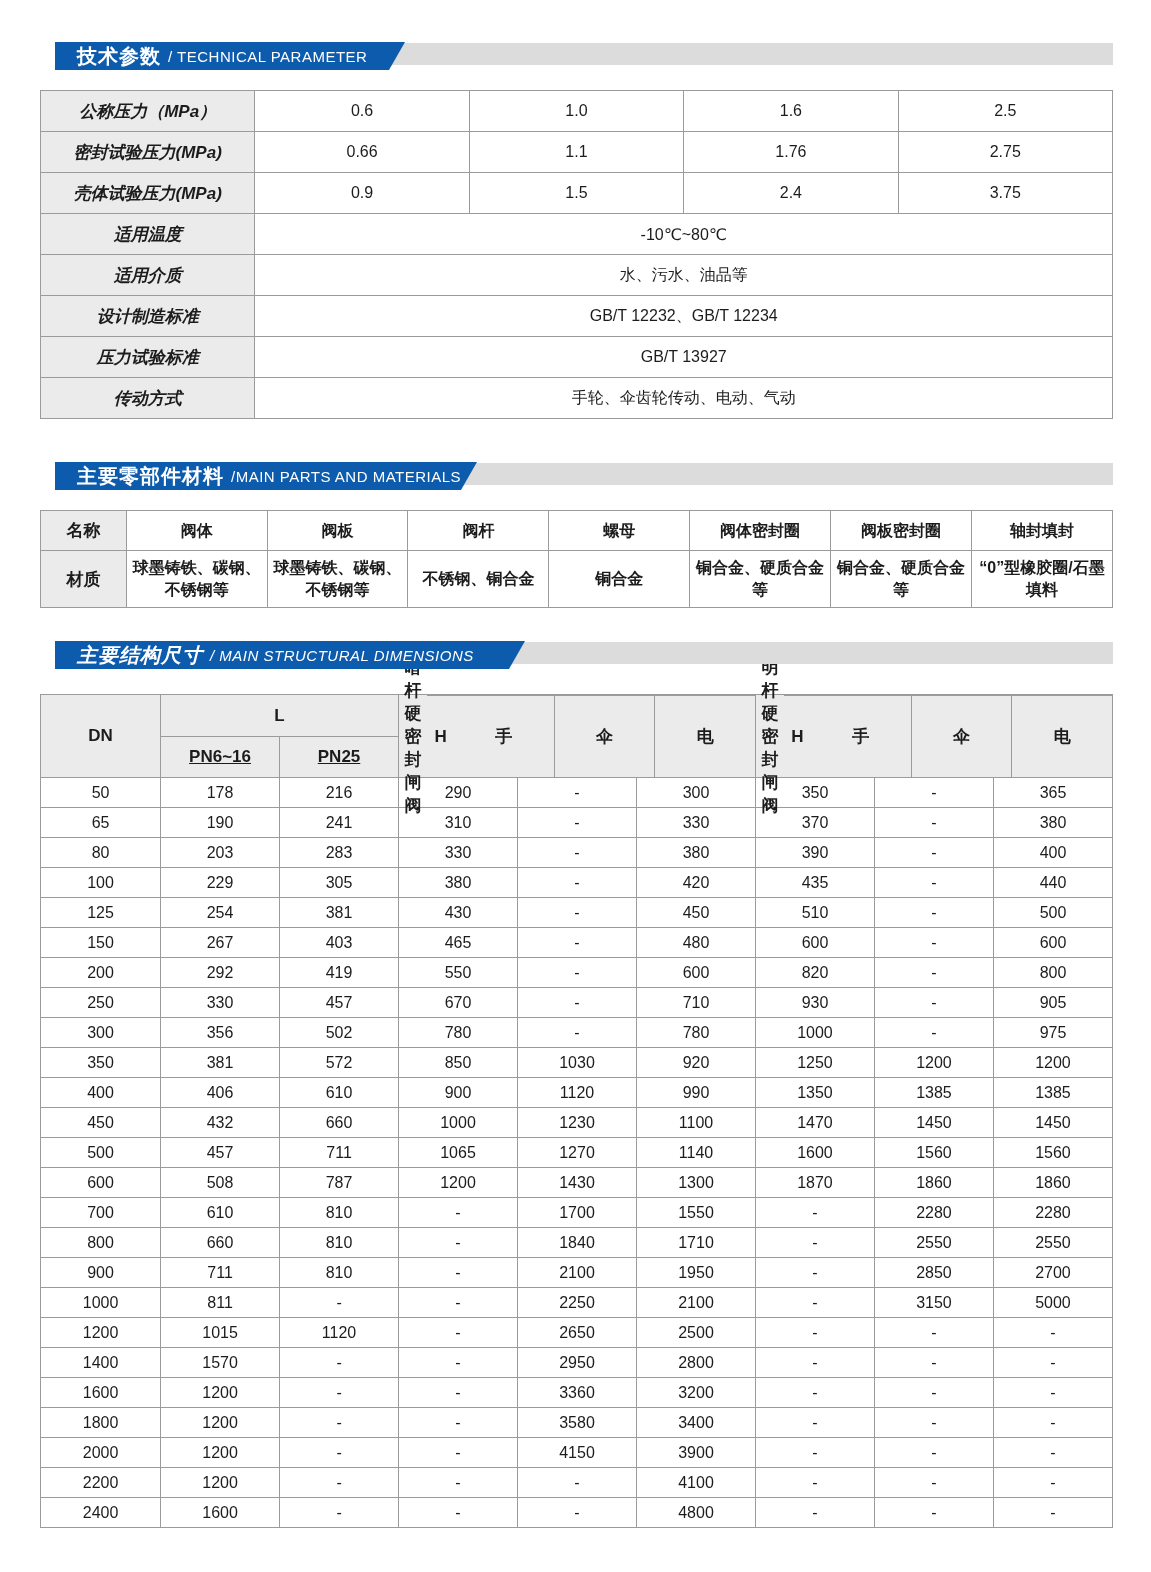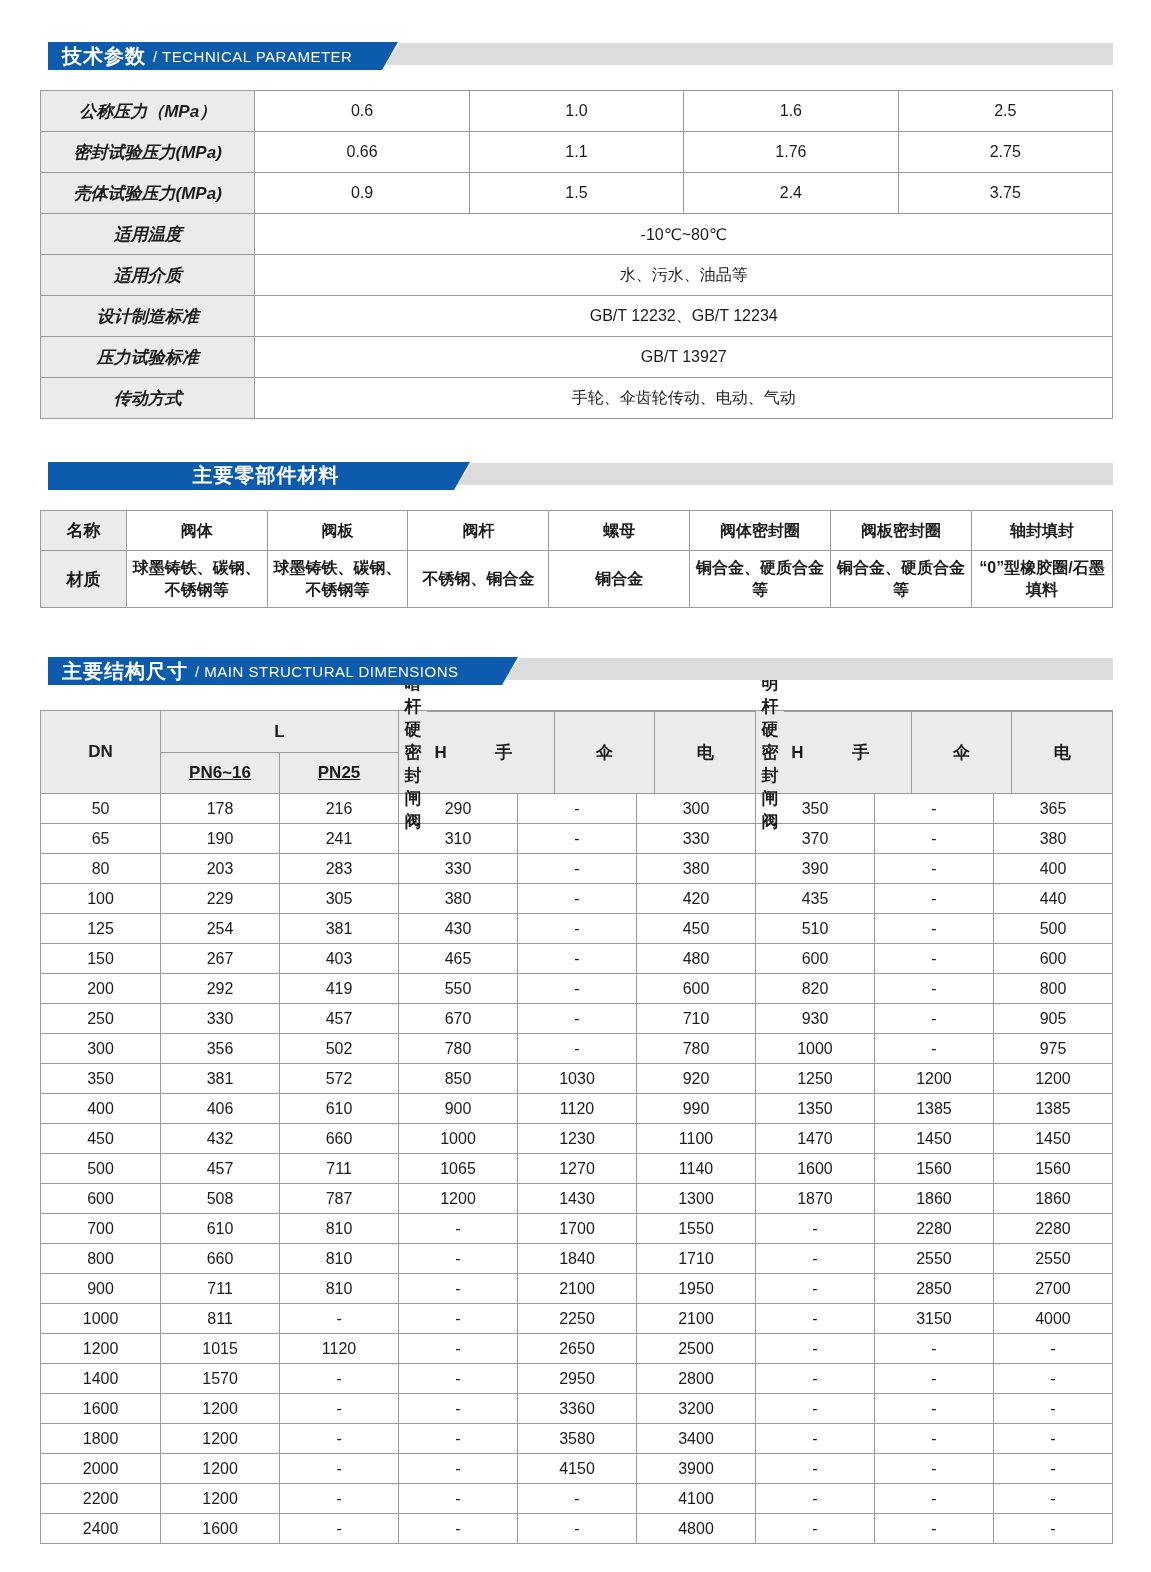--- a/index.html
+++ b/index.html
@@ -12,27 +12,27 @@
   *{margin:0;padding:0;box-sizing:border-box;}
   html,body{background:#fff;}
   body{font-family:"Liberation Sans","DejaVu Sans",sans-serif;color:var(--text);}
   .page{width:1151px;height:1572px;background:#fff;padding:42px 38px 0 40px;overflow:hidden;}
 
   
   .banner{position:relative;height:28px;}
   .banner .bar{position:absolute;left:0;right:0;top:1px;height:22px;background:var(--graybar);}
   .banner .cap{position:absolute;left:0;top:0;height:28px;background:#fff;
                clip-path:polygon(0 0,100% 0,calc(100% - 18px) 100%,0 100%);}
-  .banner .blue{position:absolute;left:8px;top:0;height:28px;background:var(--blue);
+  .banner .blue{position:absolute;left:15px;top:0;height:28px;background:var(--blue);
                clip-path:polygon(0 0,100% 0,calc(100% - 16px) 100%,0 100%);
-               display:flex;align-items:center;padding-left:14px;color:#fff;white-space:nowrap;}
+               display:flex;align-items:center;padding-left:22px;color:#fff;white-space:nowrap;}
   .banner .zh{font-size:20px;font-weight:bold;letter-spacing:1px;}
   .banner .en{font-size:15px;margin-left:7px;letter-spacing:.5px;}
   .b1 .cap{width:360px;} .b1 .blue{width:350px;}
-  .b2 .cap{width:432px;} .b2 .blue{width:422px;flex-direction:column;}
+  .b2 .cap{width:432px;} .b2 .blue{width:422px;}
   .b3 .cap{width:480px;} .b3 .blue{width:470px;}
 
   
   table{border-collapse:collapse;width:100%;table-layout:fixed;}
   th,td{border:1px solid var(--border);text-align:center;vertical-align:middle;}
 
   
   .t-tech{margin-top:20px;}
   .t-tech th{background:var(--cellgray);font-size:17px;font-weight:bold;height:41px;font-style:italic;}
   .t-tech td{font-size:16px;height:35px;background:#fff;}
@@ -55,21 +55,21 @@
   .grp .r2 span{flex:1;display:flex;align-items:center;justify-content:center;}
   .grp .r2 span + span{border-left:1px solid var(--border);}
   .grp3{display:flex;height:82px;}
   .grp3 .ra{flex:0 0 28px;display:flex;align-items:center;justify-content:center;}
   .grp3 .rb{flex:0 0 27px;display:flex;align-items:center;justify-content:center;border-top:1px solid var(--border);}
   .grp3 .rc{flex:1;display:flex;border-top:1px solid var(--border);}
   .grp3 .rc span{flex:1;display:flex;align-items:center;justify-content:center;}
   .grp3 .rc span + span{border-left:1px solid var(--border);}
 
   .gap1{margin-top:43px;}
-  .gap2{margin-top:49px;}
+  .gap2{margin-top:33px;font-style:italic;}
 </style>
 </head>
 <body>
 
 <div class="page">
 
   <div class="banner b1">
     <div class="bar"></div>
     <div class="cap"></div>
     <div class="blue">
@@ -422,21 +422,21 @@
         </tr>
         <tr>
           <td>1000</td>
           <td>811</td>
           <td>-</td>
           <td>-</td>
           <td>2250</td>
           <td>2100</td>
           <td>-</td>
           <td>3150</td>
-          <td>4000</td>
+          <td>5000</td>
         </tr>
         <tr>
           <td>1200</td>
           <td>1015</td>
           <td>1120</td>
           <td>-</td>
           <td>2650</td>
           <td>2500</td>
           <td>-</td>
           <td>-</td>

